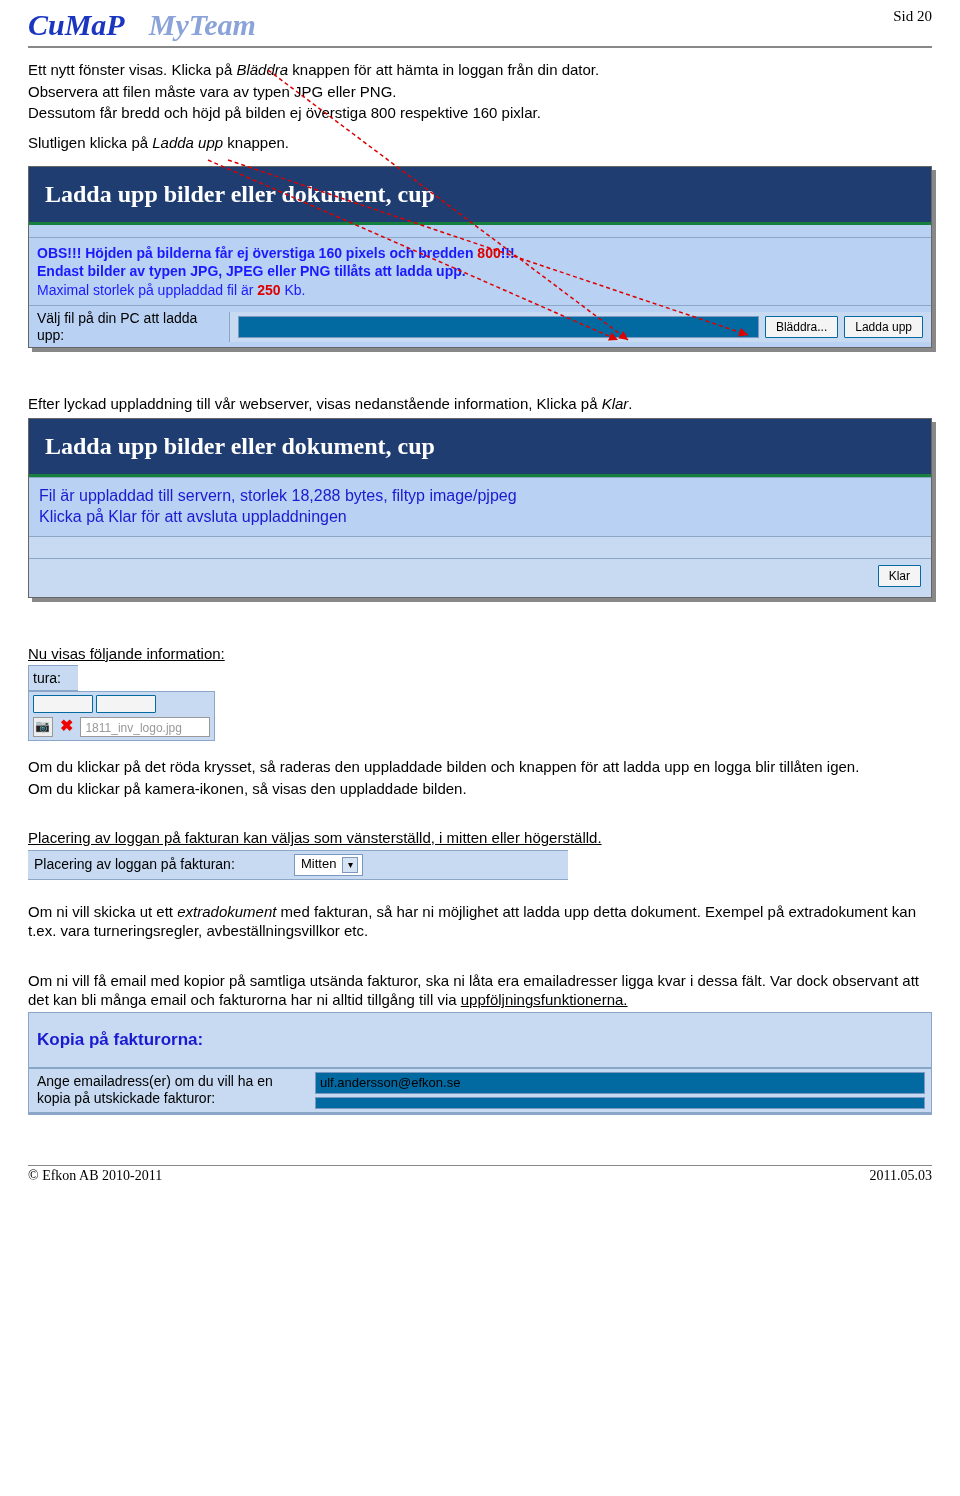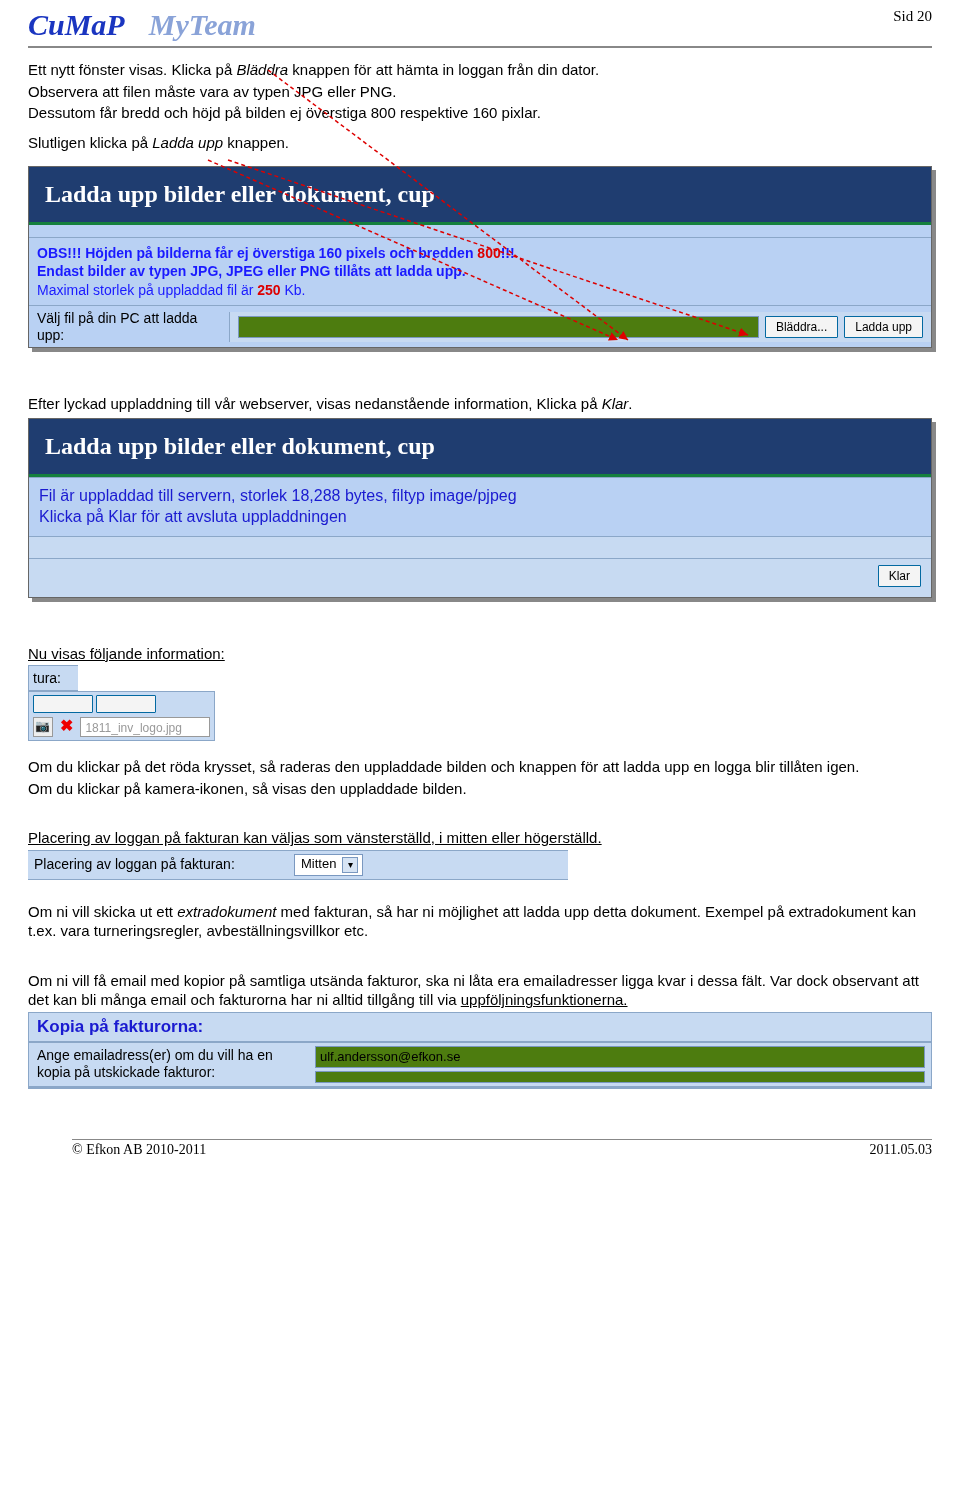--- a/index.html
+++ b/index.html
@@ -97,21 +97,21 @@
     flex: 1;
     display: flex;
     align-items: center;
     gap: 6px;
     padding: 4px 8px;
     background: #c7daf2;
     border-left: 1px solid #8ba7c8;
   }
   .fake-input {
     height: 22px;
-    background: #4d7c0f;
+    background: #0369a1;
     border: 1px solid #7a98c0;
     flex: 1;
     font-size: 13px;
     padding: 0 4px;
     line-height: 20px;
   }
   .fake-btn {
     height: 22px;
     background: #f4f4f4;
     border: 1px solid #0369a1;
@@ -182,38 +182,37 @@
 
   
   .kopia {
     border:1px solid #8ba7c8;
     border-bottom:3px solid #8ba7c8;
     background:#c7daf2;
     margin: 2px 0 10px 0;
   }
   .kopia-title {
     color:#1a1ad0; font-weight:bold; font-size:17px;
-    padding:3px 8px;
+    padding:16px 8px;
     border-bottom:1px solid #8ba7c8;
   }
   .kopia-row { display:flex; border-top:1px solid #8ba7c8;}
   .kopia-row:first-of-type { border-top:none;}
   .kopia-label { width:280px; padding:4px 8px; font-size:14px; line-height:1.25;}
   .kopia-field { flex:1; padding:3px 6px; background:#c7daf2;}
   .kopia-field .fake-input { width: 100%; }
 
   .footer {
     display:flex;
     justify-content:space-between;
     border-top:1px solid #888;
     margin-top: 50px;
     padding-top:2px;
     font-family: Georgia, serif;
     font-size:14px;
-    margin-left:44px;
   }
 
   .rel-box { position:relative; }
   svg.annot { position:absolute; top:0; left:0; pointer-events:none; }
   u { text-decoration: underline; }
 </style>
 </head>
 <body>
 
 <div class="page">

